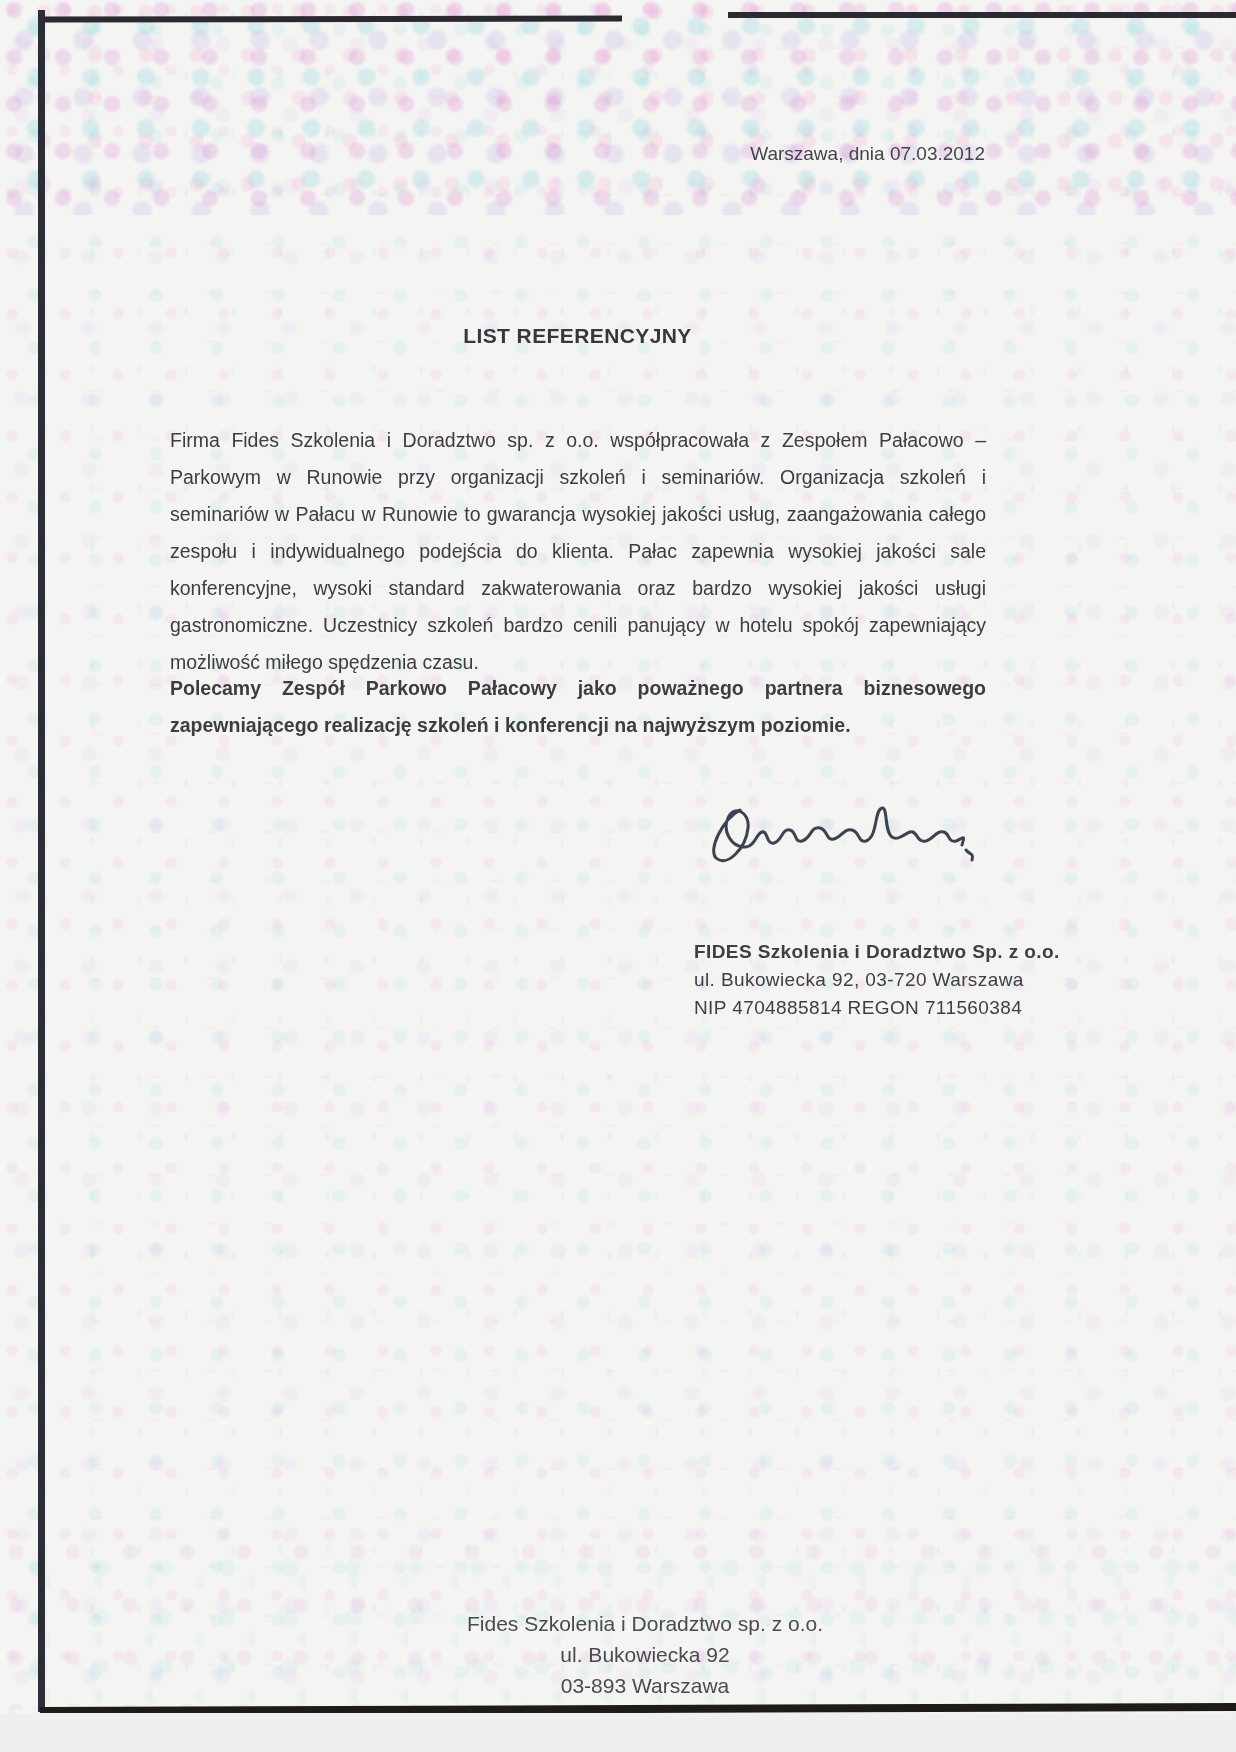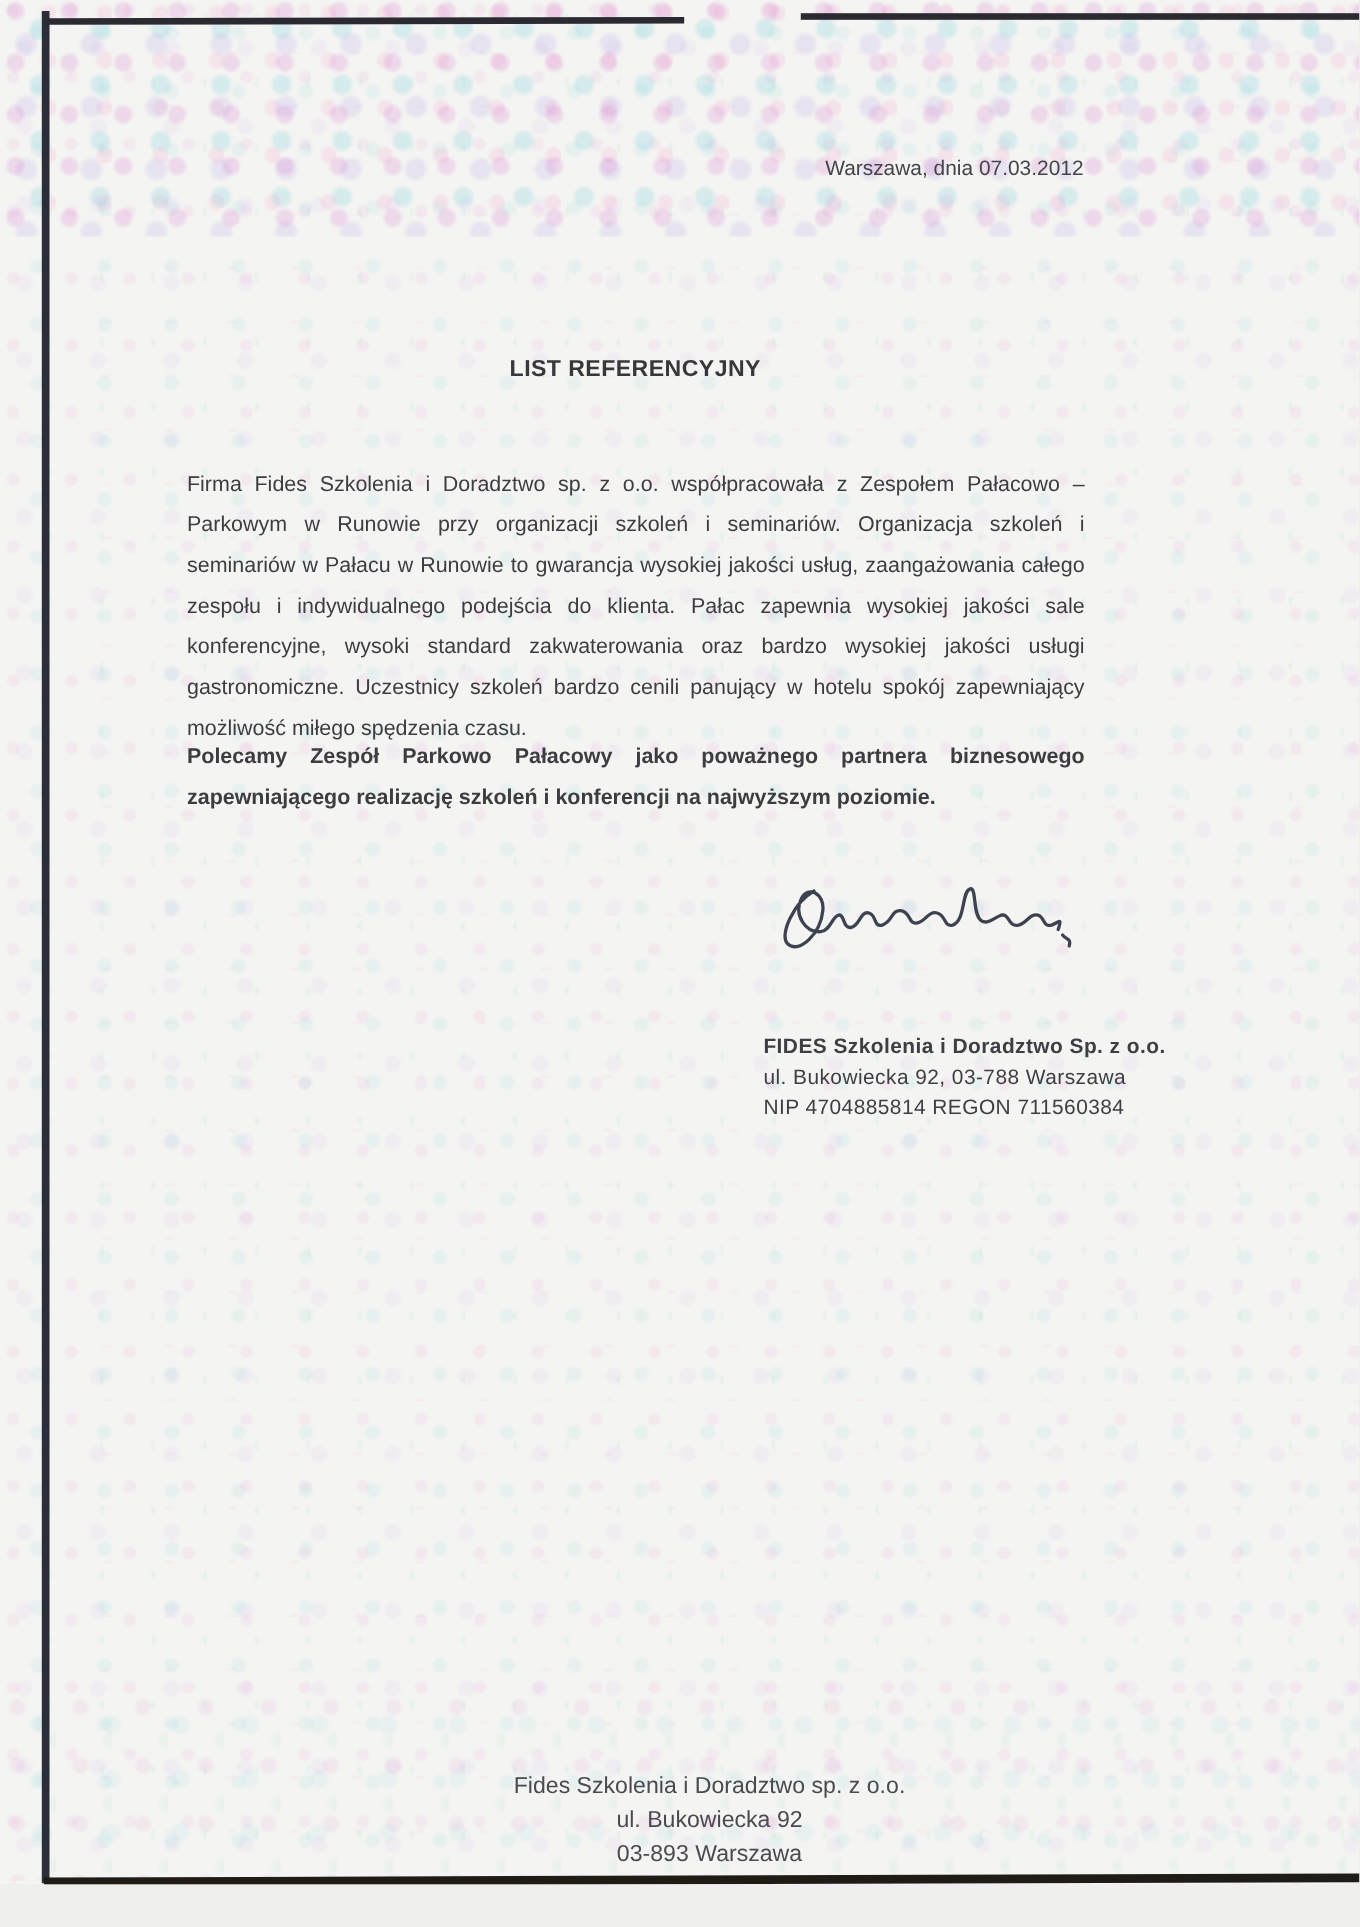--- a/index.html
+++ b/index.html
@@ -193,21 +193,21 @@
                C 218 40, 216 53, 226 51
                C 234 49, 236 40, 244 42
                C 250 44, 248 53, 256 51
                C 262 49, 266 43, 262 55" fill="none" stroke="#3c4250" stroke-width="3" stroke-linecap="round"></path>
       <path d="M 266 60 C 270 65, 274 63, 272 70" fill="none" stroke="#3c4250" stroke-width="3" stroke-linecap="round"></path>
     </svg>
   </div>
 
   <div class="stamp">
     <div class="stamp-line-1">FIDES Szkolenia i Doradztwo Sp. z o.o.</div>
-    <div class="stamp-line-2">ul. Bukowiecka 92, 03-788 Warszawa</div>
+    <div class="stamp-line-2">ul. Bukowiecka 92, 03-720 Warszawa</div>
     <div class="stamp-line-3">NIP 4704885814 REGON 711560384</div>
   </div>
 
   <div class="footer-address">
     <div>Fides Szkolenia i Doradztwo sp. z o.o.</div>
     <div>ul. Bukowiecka 92</div>
     <div>03-893 Warszawa</div>
   </div>
 
 </div>

